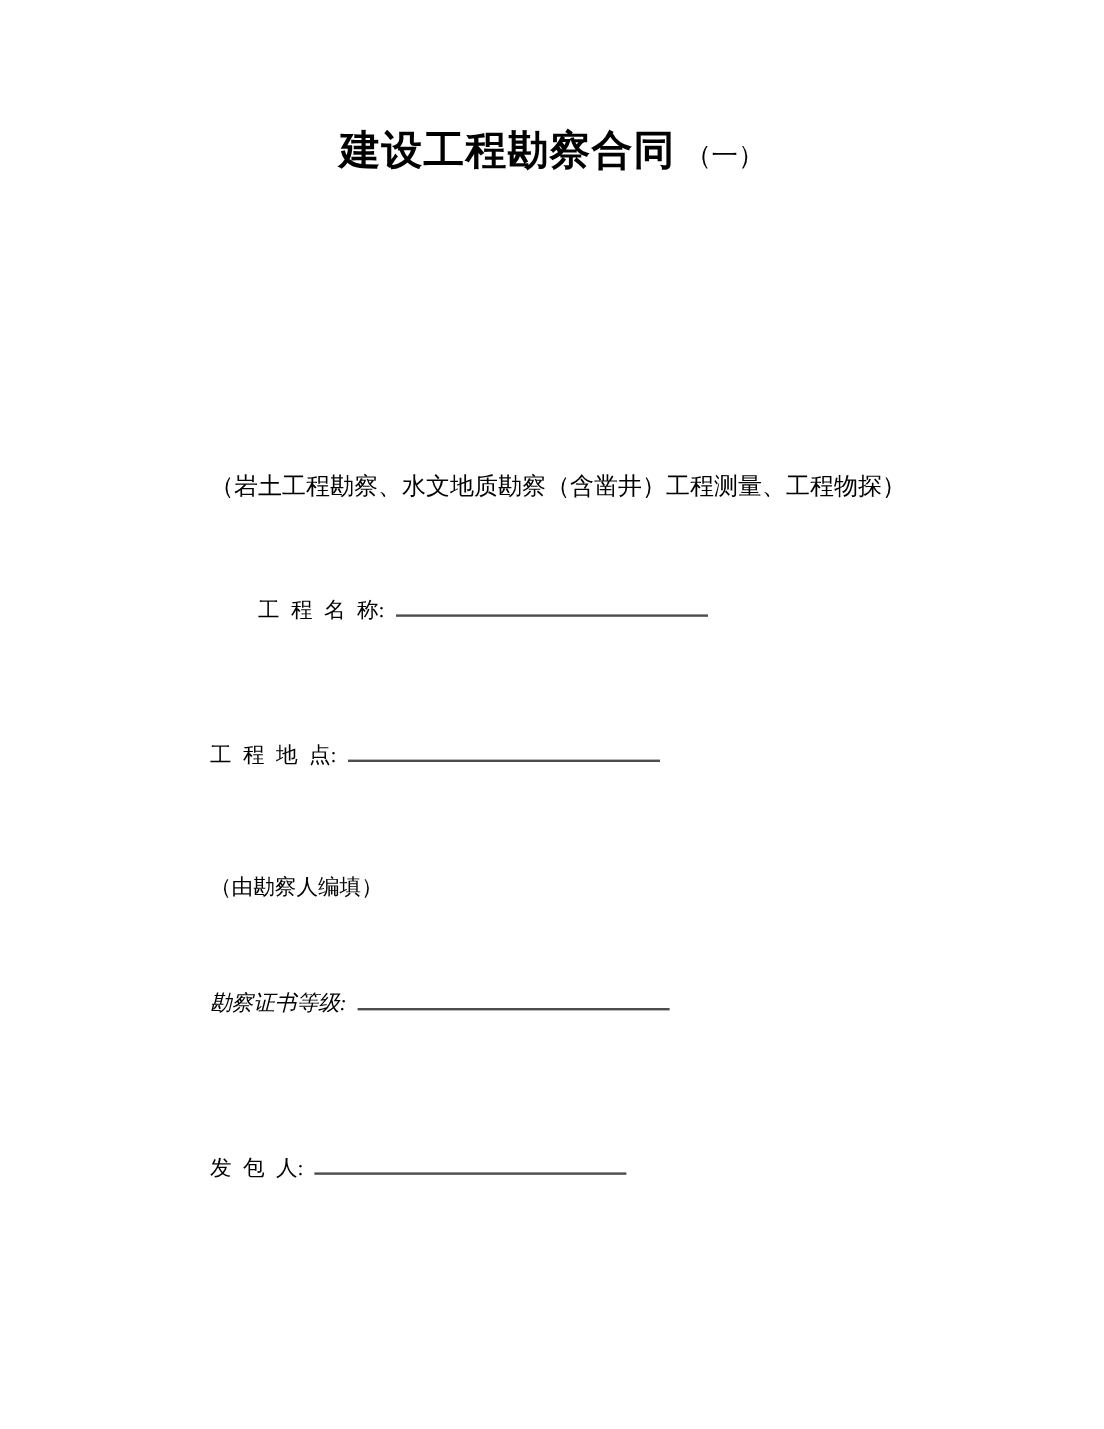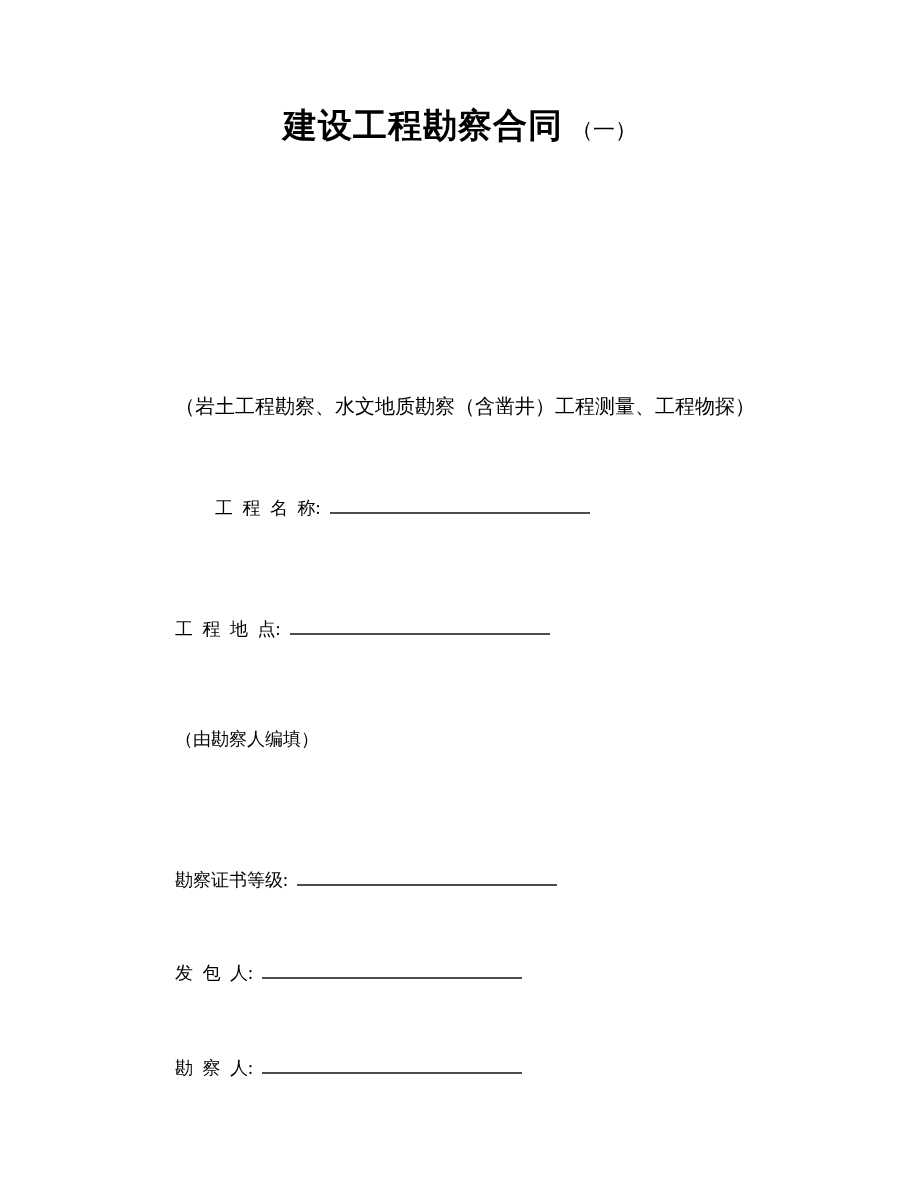--- a/index.html
+++ b/index.html
@@ -68,21 +68,21 @@
     width: 260px;
     height: 20px;
     margin-left: 9px;
     border-bottom: 2px solid #4d4d4d;
     vertical-align: baseline;
   }
   .row-1 { top: 492px; margin-left: 40px; }
   .row-2 { top: 566px; margin-top: 47px; }
   .row-3 { top: 682px; }
   .row-note { top: 726px; }
-  .row-4 { top: 864px; }
+  .row-4 { top: 820px; font-style: italic; }
   .row-5 { top: 957px; font-family: Liberation Serif, serif; }
   .row-6 { top: 1052px; }
 </style>
 </head>
 <body>
 
 <div class="page">
 
   <div class="title-row">
     <span class="title-main">建设工程勘察合同</span><span class="title-note">（一）</span>
@@ -103,17 +103,14 @@
   <div class="field-row row-note">（由勘察人编填）</div>
 
   <div class="field-row row-4">
     <span class="field-label">勘察证书等级:</span><span class="blank-line"></span>
   </div>
 
   <div class="field-row row-5">
     <span class="field-label">发 包 人:</span><span class="blank-line"></span>
   </div>
 
-  <div class="field-row row-6">
-    <span class="field-label">勘 察 人:</span><span class="blank-line"></span>
-  </div>
 
 </div>
 
 </body></html>

